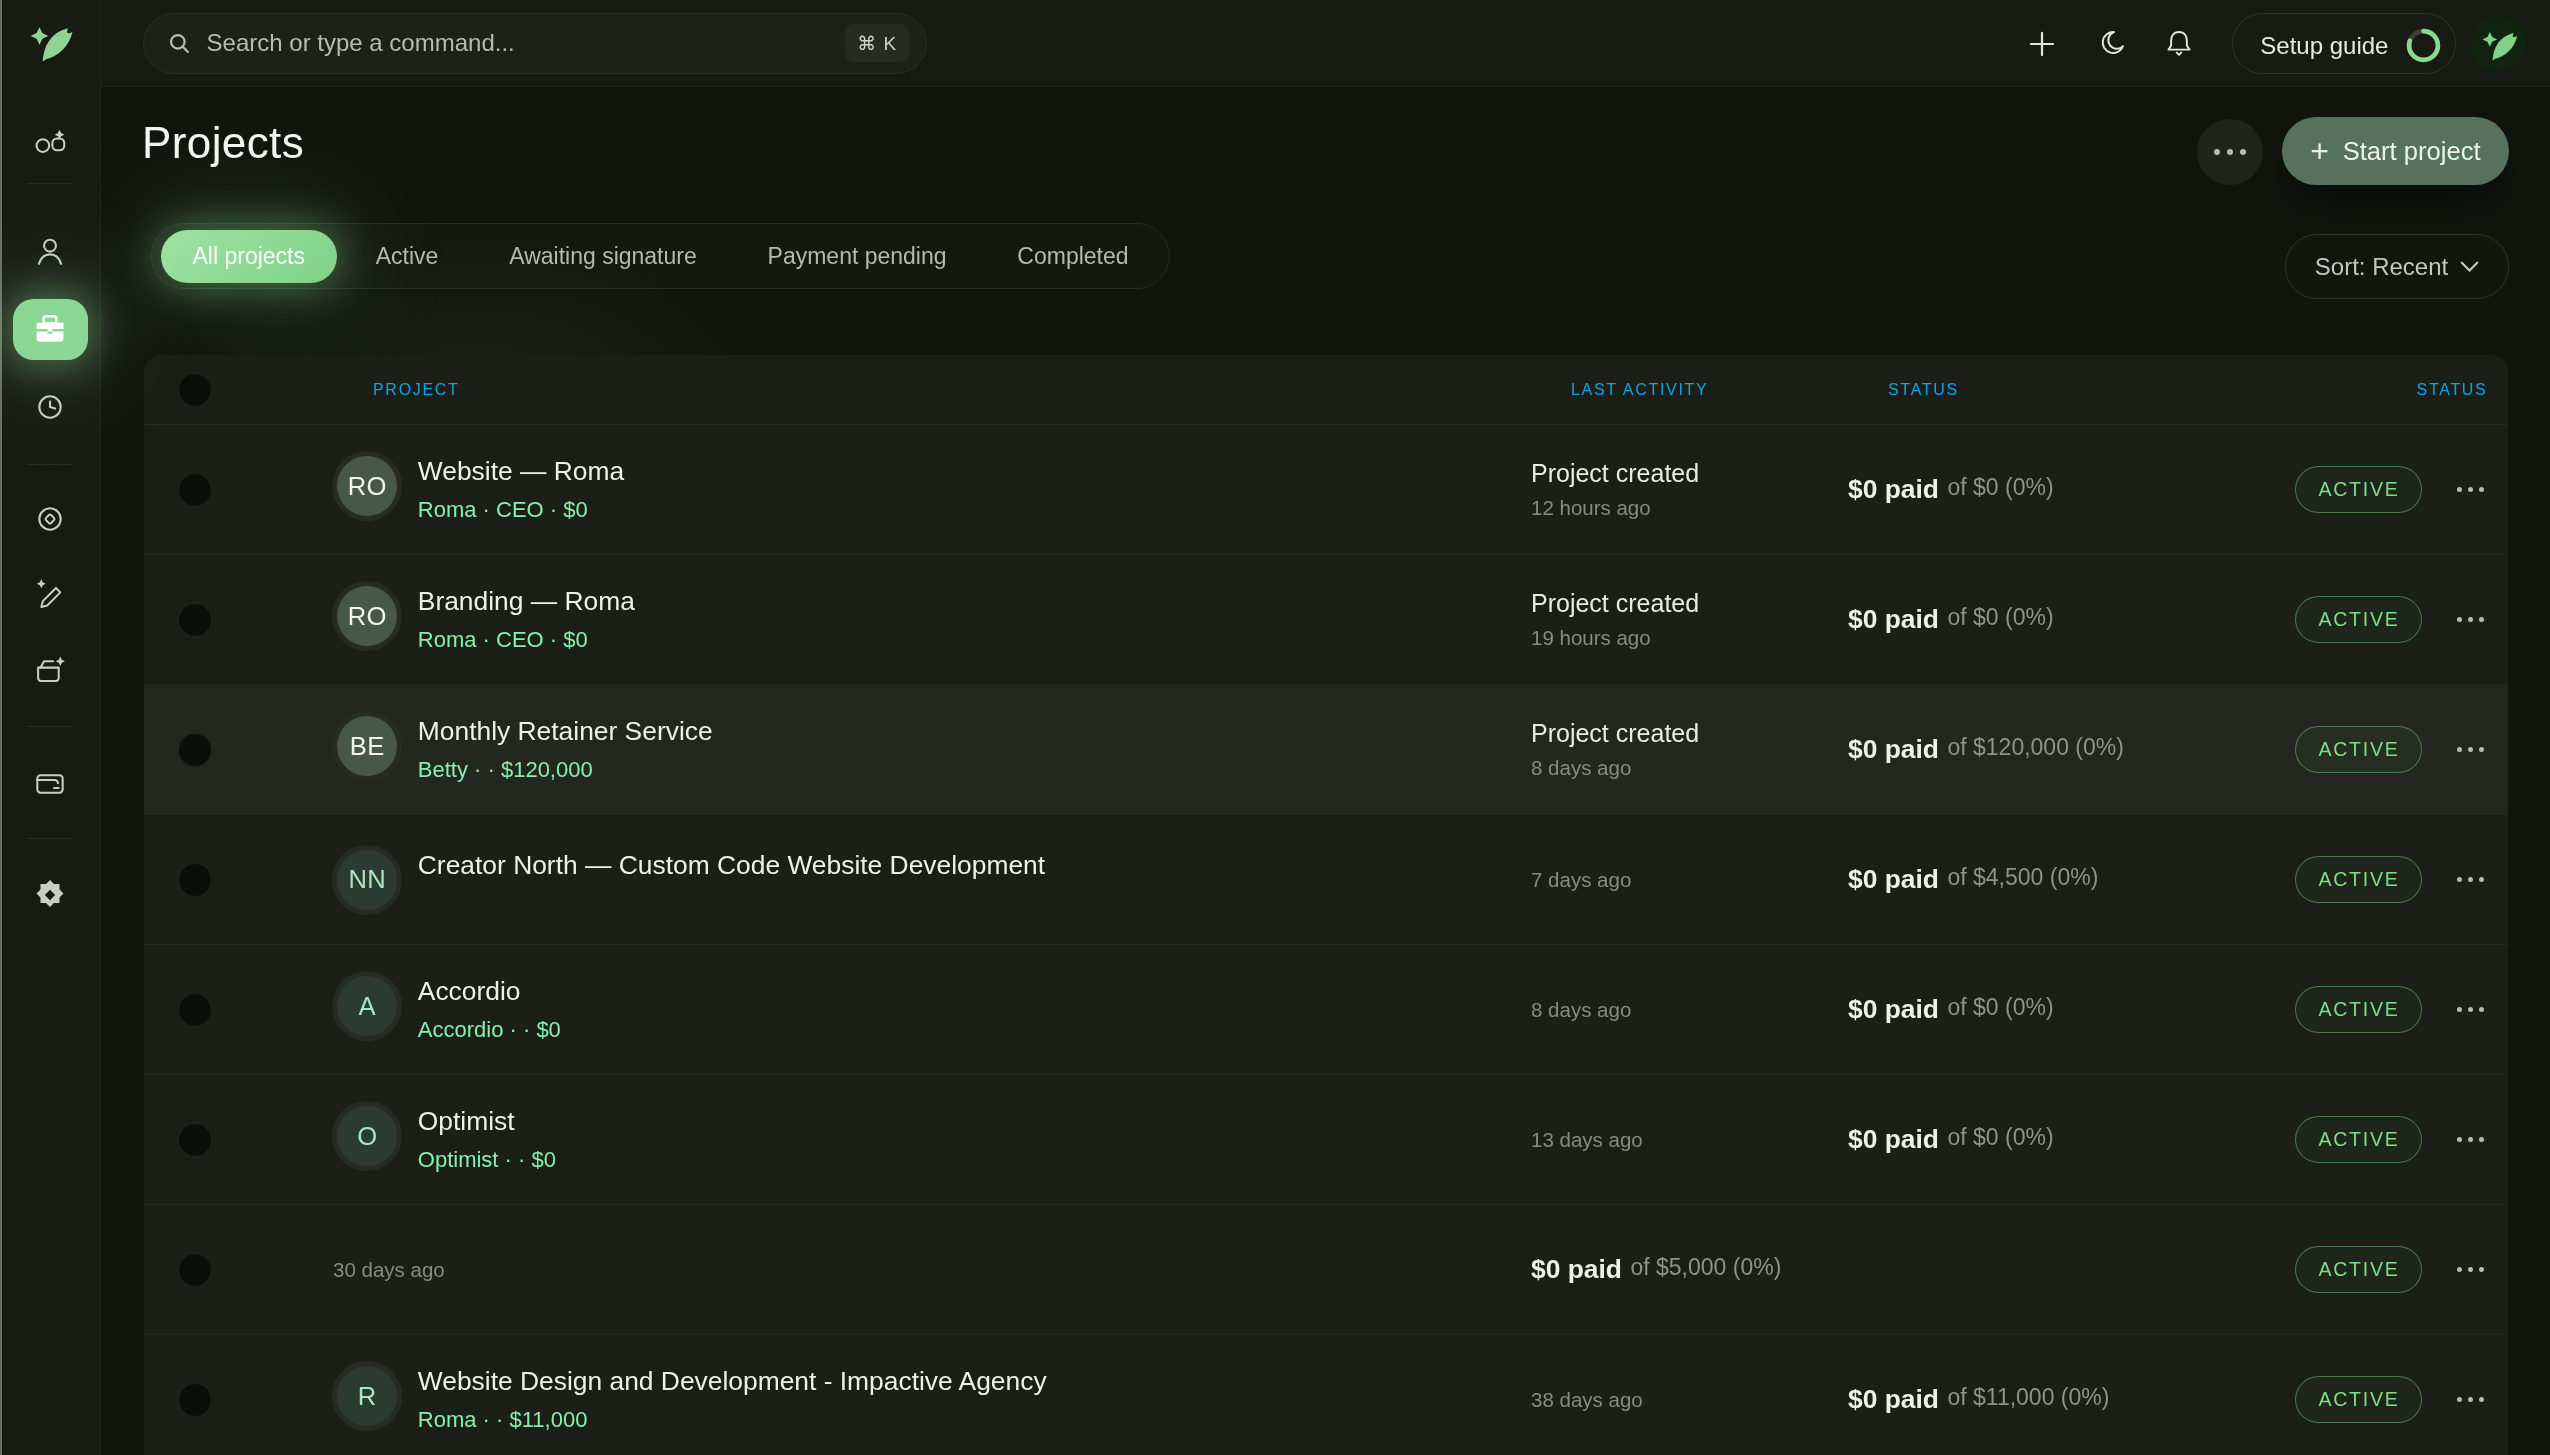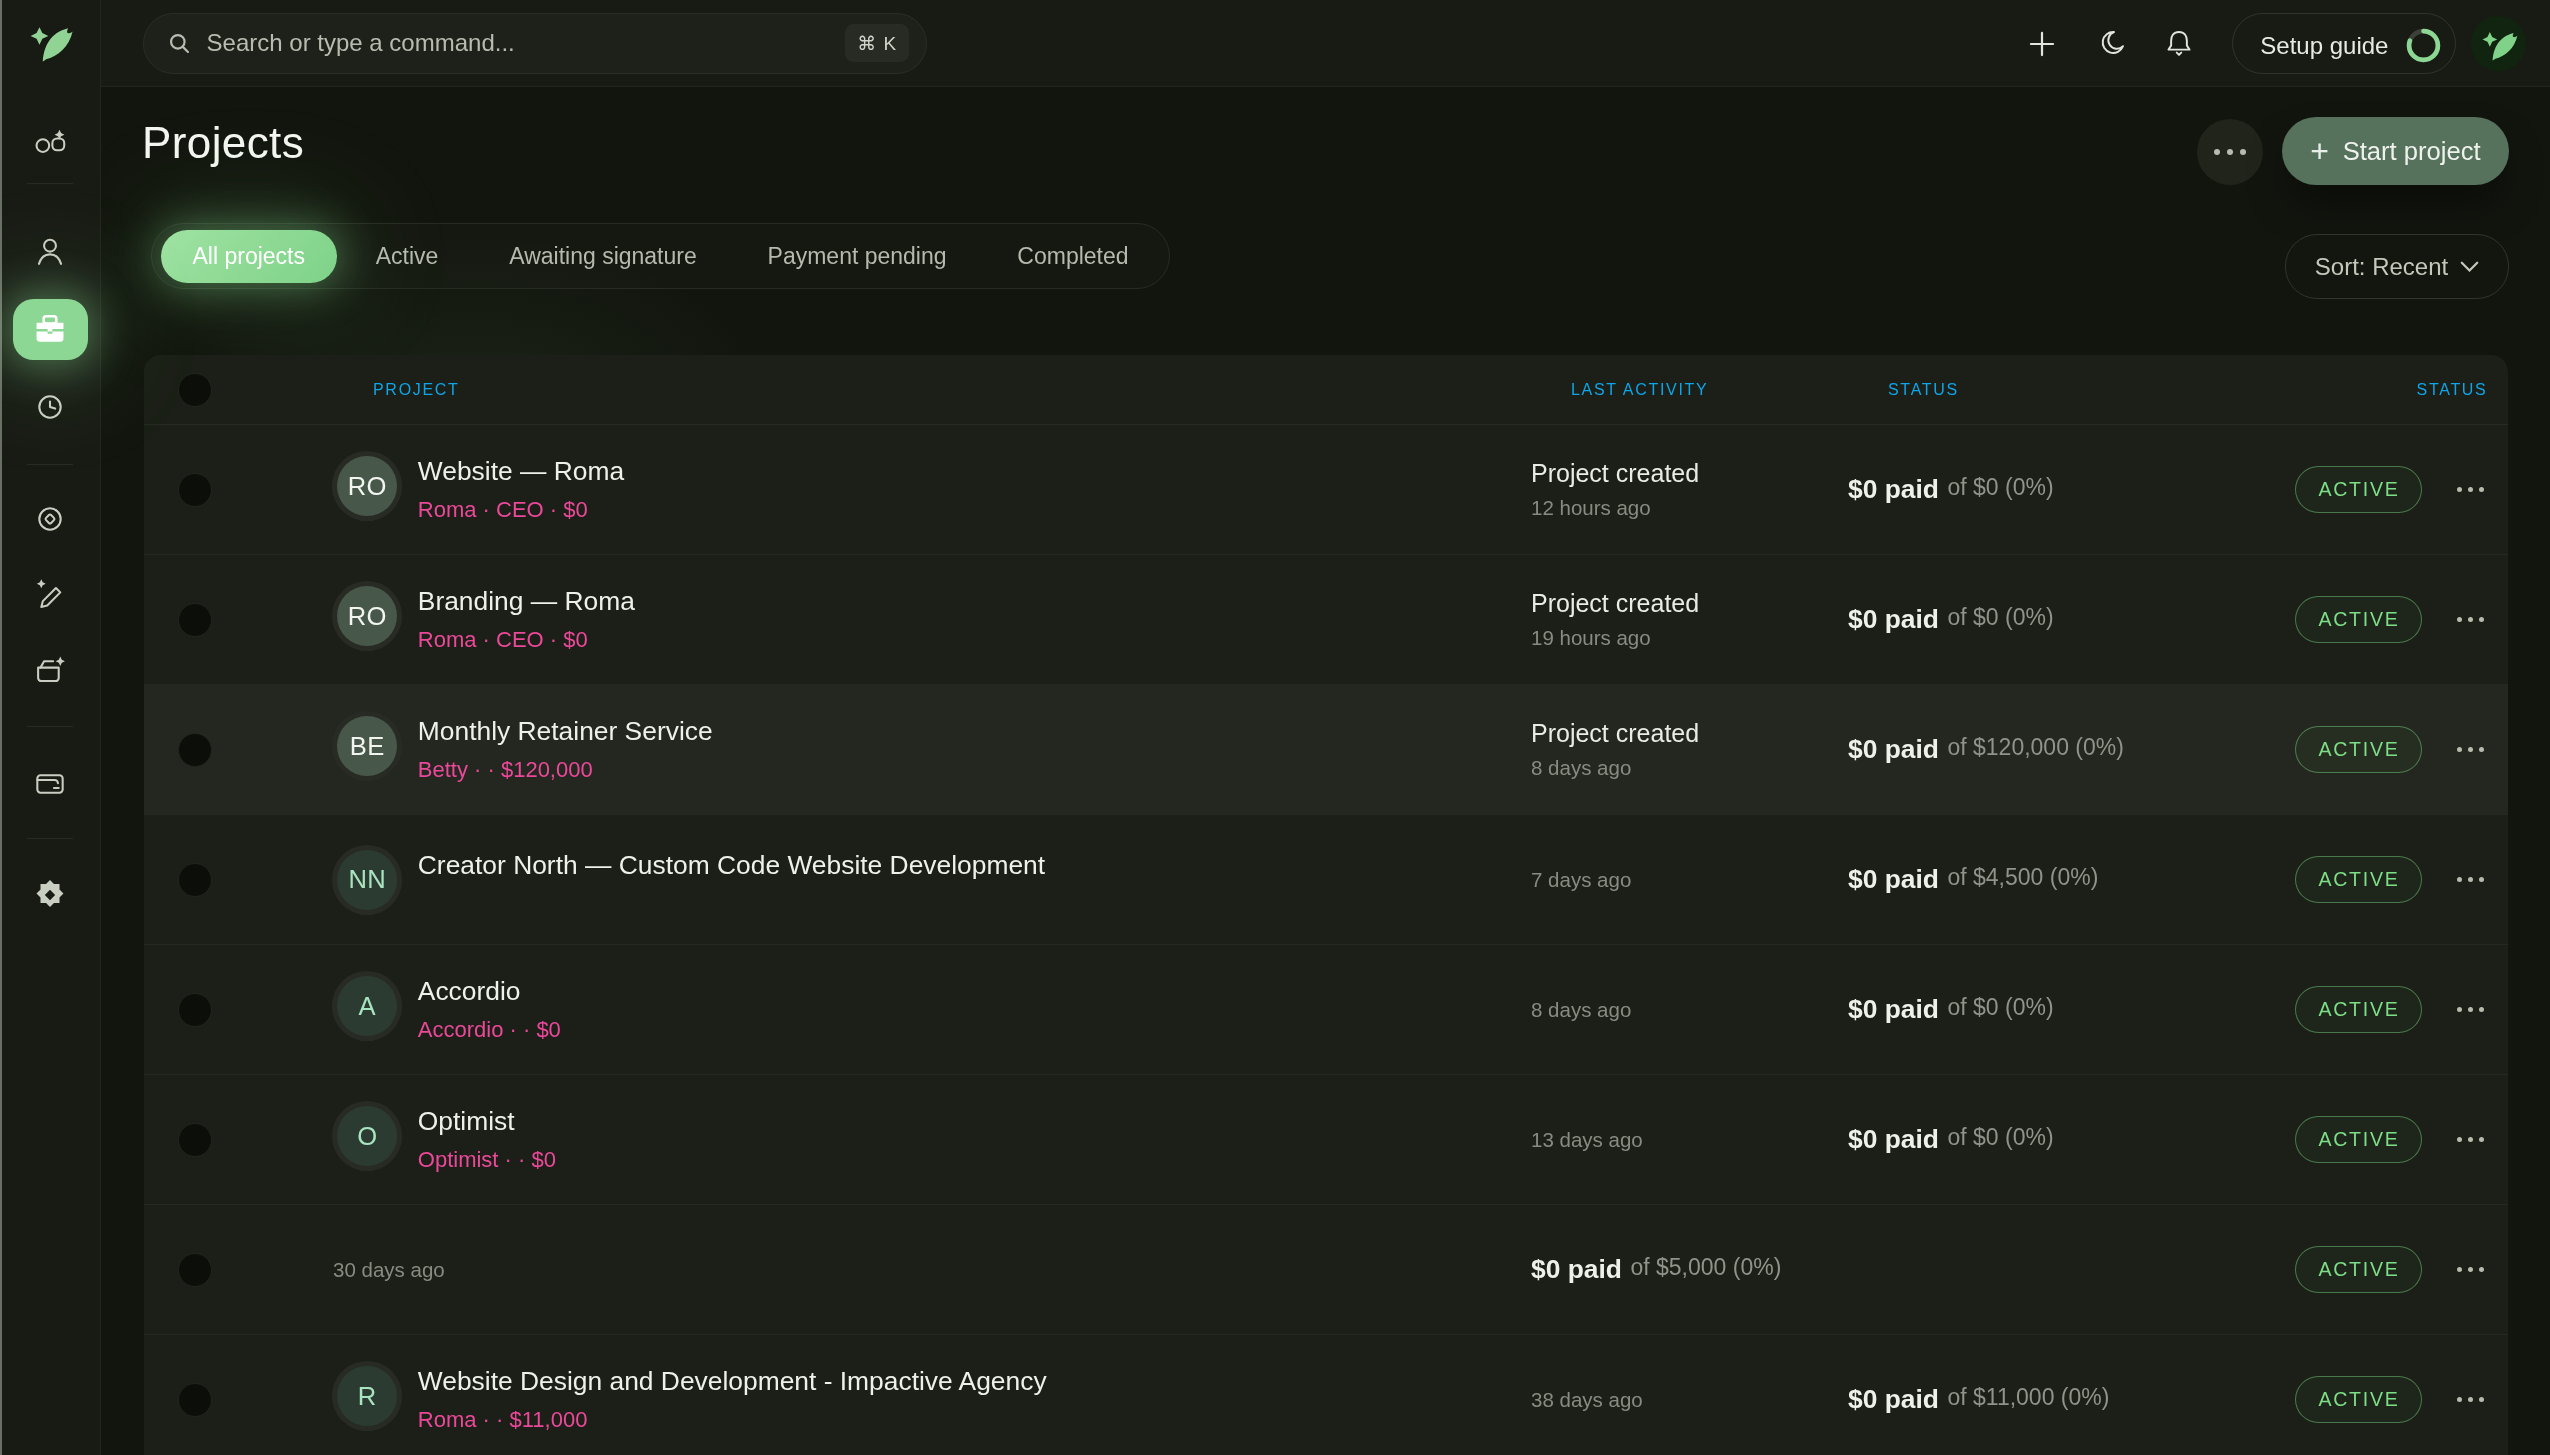--- a/index.html
+++ b/index.html
@@ -127,21 +127,21 @@
   .avatar{
     width:60px; height:60px; border-radius:50%; flex:none;
     display:flex; align-items:center; justify-content:center;
     box-shadow:0 0 0 5.1px #272b23; font-weight:500;
   }
   .avatar.sage{ background:#47584b; color:#f2f5ef; }
   .avatar.dark{ background:#2c3b31; color:#a9e4c0; }
   .avatar i{ font-style:normal; font-size:25.6px; letter-spacing:0.4px; }
   .ptext{ display:flex; flex-direction:column; gap:9.4px; min-width:0; }
   .ptitle{ font-size:26.4px; color:#eef1ea; font-weight:500; white-space:nowrap; }
-  .psub{ font-size:22px; color:#ec4899; white-space:nowrap; }
+  .psub{ font-size:22px; color:#86efac; white-space:nowrap; }
   .cell-activity{ display:flex; flex-direction:column; gap:8.5px; }
   .a1{ font-size:25px; color:#e9ece4; font-weight:500; }
   .a1:empty{ display:none; }
   .a2{ font-size:20.5px; color:#878c82; }
   .cell-payment{ display:flex; gap:8.5px; }
   .p1{ font-size:26.4px; color:#eef1ea; font-weight:600; }
   .p2{ font-size:23px; color:#8f948a; }
   .cell-status{ display:flex; align-items:center; justify-content:flex-end; gap:31px; }
   .badge{
     font-size:19.6px; letter-spacing:1.7px; color:#7ede87;

